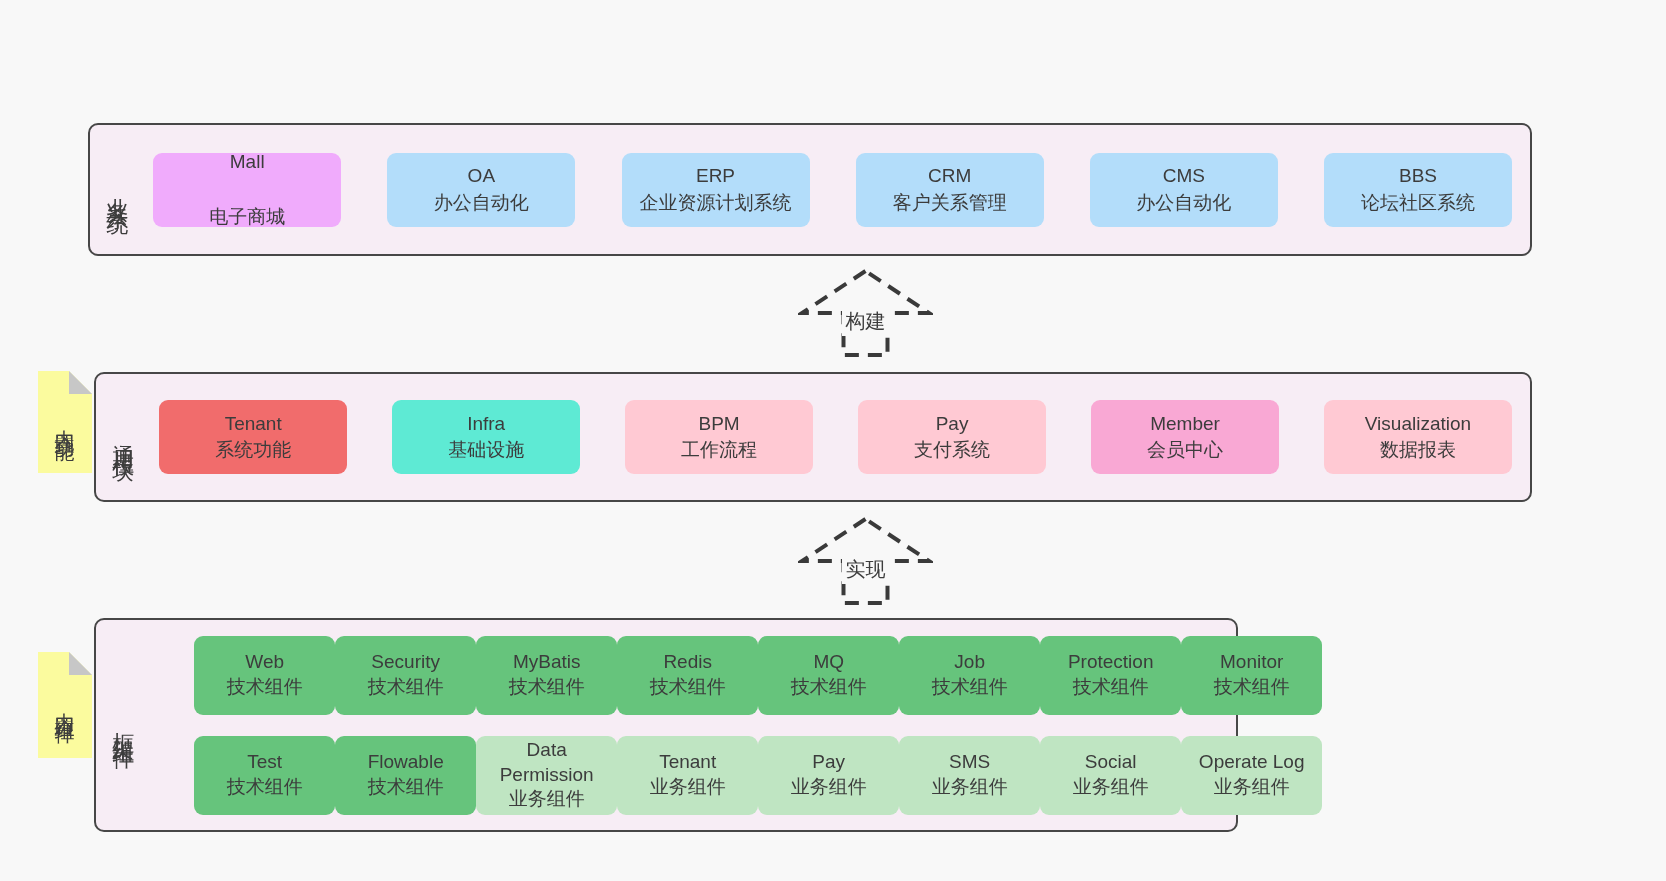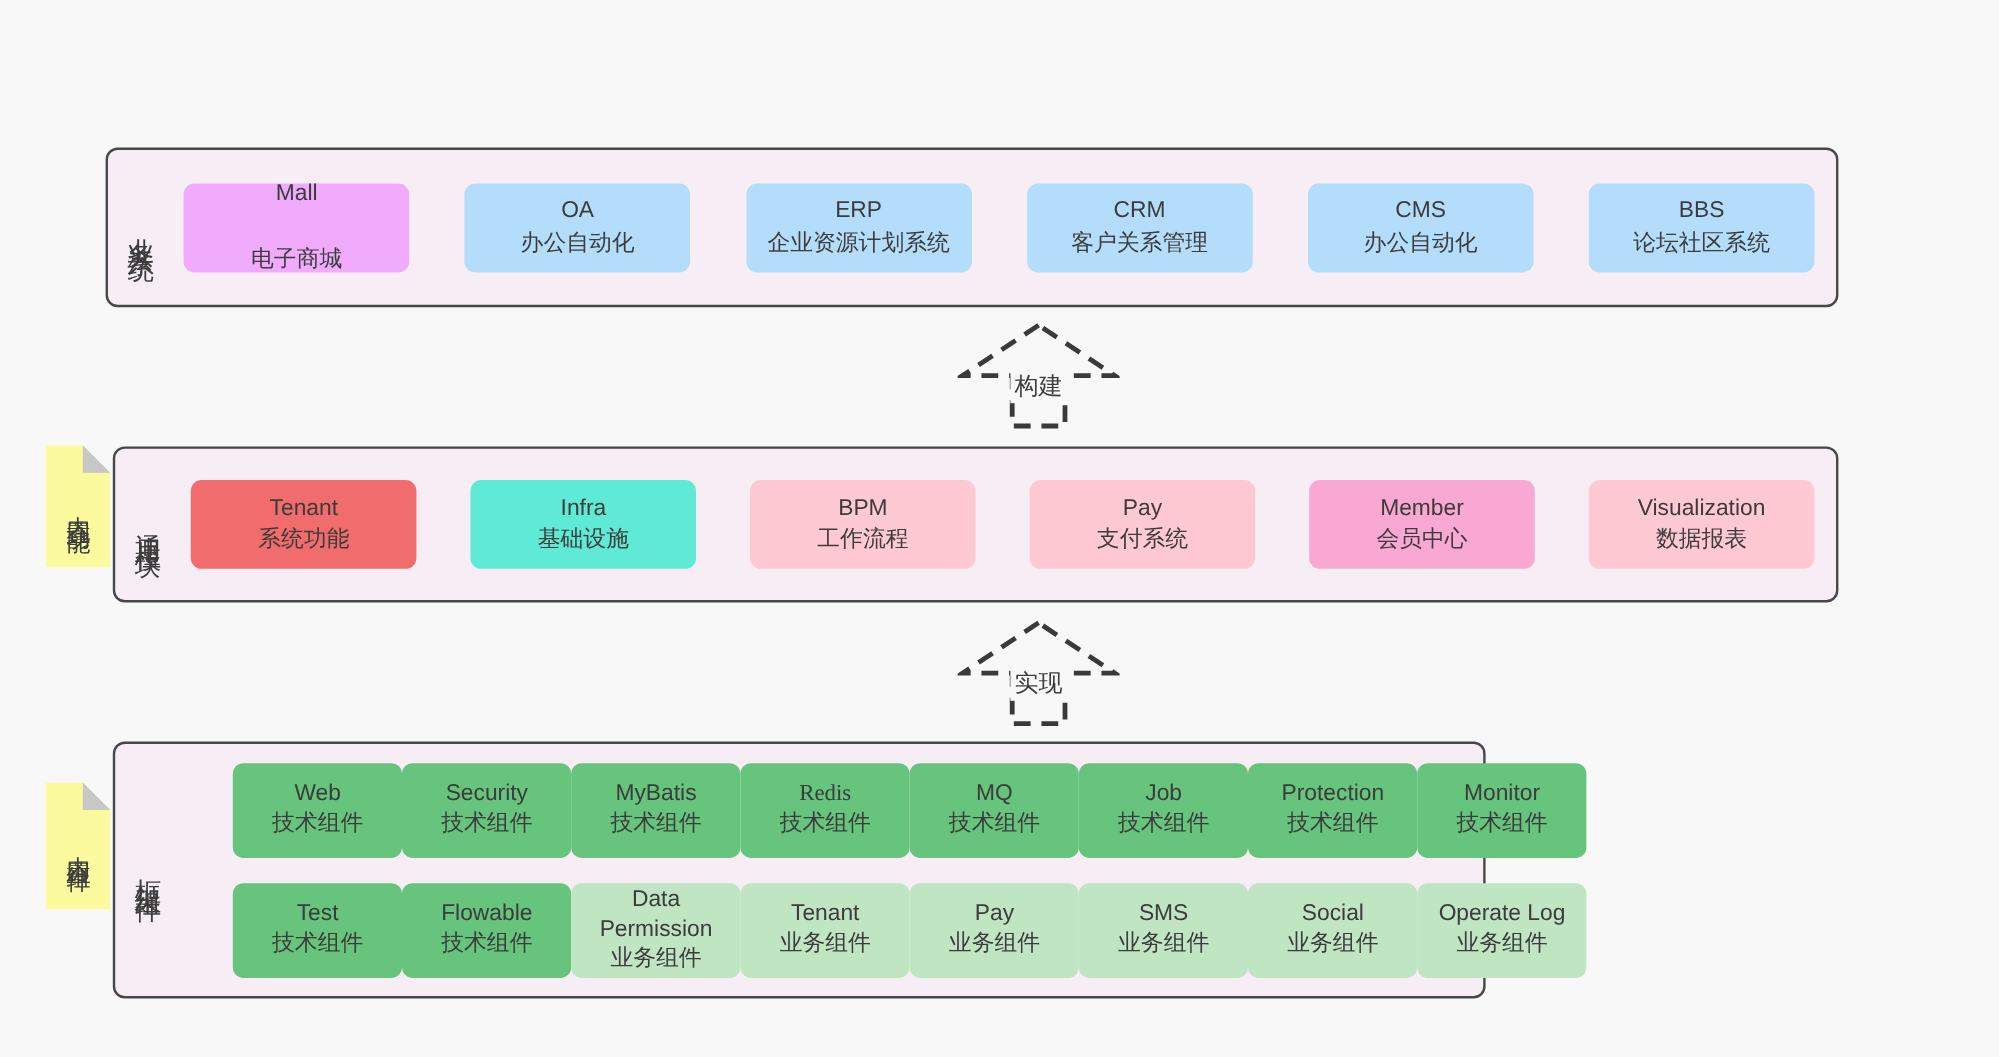--- a/index.html
+++ b/index.html
@@ -200,21 +200,21 @@
     <div class="box-subtitle">技术组件</div>
   </div>
           <div class="box" style="background: rgb(102, 196, 124);">
     <div class="box-title">Security</div>
     <div class="box-subtitle">技术组件</div>
   </div>
           <div class="box" style="background: rgb(102, 196, 124);">
     <div class="box-title">MyBatis</div>
     <div class="box-subtitle">技术组件</div>
   </div>
-          <div class="box" style="background: rgb(102, 196, 124); font-family: Liberation Serif, serif;">
+          <div class="box" style="background: rgb(102, 196, 124);">
     <div class="box-title">Redis</div>
     <div class="box-subtitle">技术组件</div>
   </div>
           <div class="box" style="background: rgb(102, 196, 124);">
     <div class="box-title">MQ</div>
     <div class="box-subtitle">技术组件</div>
   </div>
           <div class="box" style="background: rgb(102, 196, 124);">
     <div class="box-title">Job</div>
     <div class="box-subtitle">技术组件</div>

